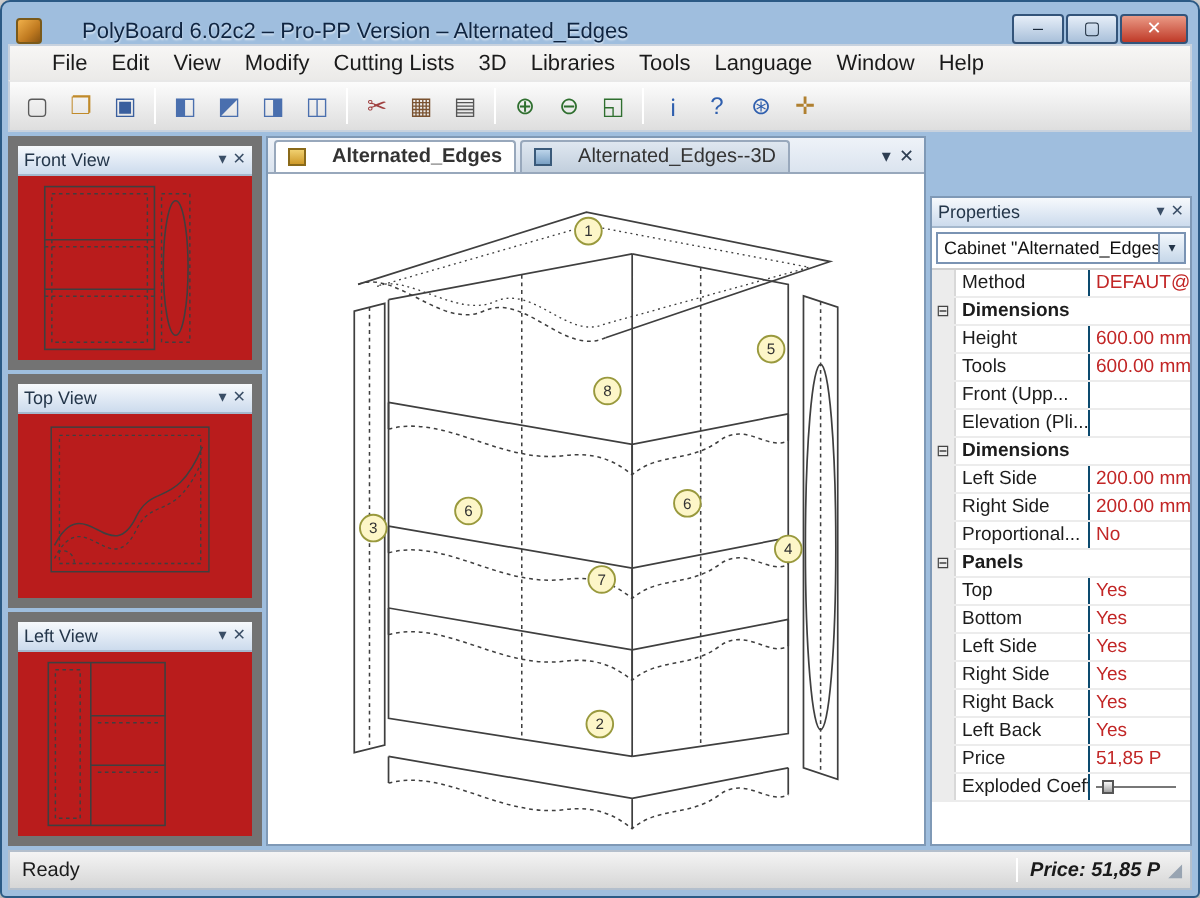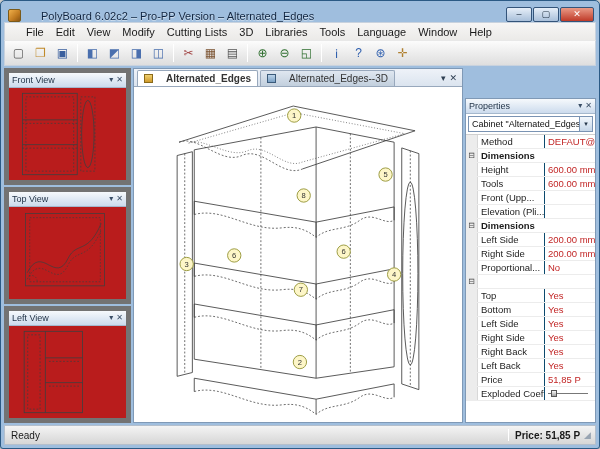--- a/index.html
+++ b/index.html
@@ -78,21 +78,21 @@
   .pg-group .pg-label{font-weight:bold;border-right:none;}
   .slider{position:relative;width:40px;height:9px;}
   .slider::before{content:"";position:absolute;left:0;right:0;top:4px;height:1px;background:#777;}
   .slider-thumb{position:absolute;left:3px;top:1px;width:6px;height:7px;
     background:linear-gradient(#f8f8f8,#a2a2a2);border:1px solid #555;}
 
   .statusbar{height:20px;flex:0 0 20px;margin-top:2px;background:linear-gradient(#f4f4f4,#d6d6d6);
     border:1px solid #b4bfcc;display:flex;align-items:center;padding:0 4px 0 6px;font-size:10px;color:#1a1a1a;}
   .status-left{flex:1;}
   .status-sep{width:1px;height:12px;background:#a8a8a8;margin-right:6px;border-right:1px solid #fff;}
-  .status-right{font-weight:bold;margin-right:4px;}
+  .status-right{font-weight:bold;margin-right:4px;font-style:italic;}
   .grip{font-size:9px;color:#98a4b2;line-height:1;}
 
   
   .wire path,.wire line,.wire rect,.wire ellipse{fill:none;stroke:#3f3f3f;stroke-width:0.9;}
   .wire .dash{stroke-dasharray:2,2;stroke-width:0.8;}
   .wire .dot{stroke-dasharray:1,2;stroke-width:0.7;}
   .callout-circle{fill:#fdf6c8;stroke:#99993d;stroke-width:1;}
   .callout-num{font-size:8px;fill:#333;text-anchor:middle;font-family:"Liberation Sans",sans-serif;}
 </style>
 </head>
@@ -336,20 +336,21 @@
             <span class="pg-label">Right Side</span>
             <span class="pg-value">200.00 mm</span>
           </div>
           <div class="pg-row">
             <span class="pg-gutter"></span>
             <span class="pg-label">Proportional...</span>
             <span class="pg-value">No</span>
           </div>
           <div class="pg-row pg-group">
             <span class="pg-gutter">⊟</span>
+            <span class="pg-label">Panels</span>
           </div>
           <div class="pg-row">
             <span class="pg-gutter"></span>
             <span class="pg-label">Top</span>
             <span class="pg-value">Yes</span>
           </div>
           <div class="pg-row">
             <span class="pg-gutter"></span>
             <span class="pg-label">Bottom</span>
             <span class="pg-value">Yes</span>

